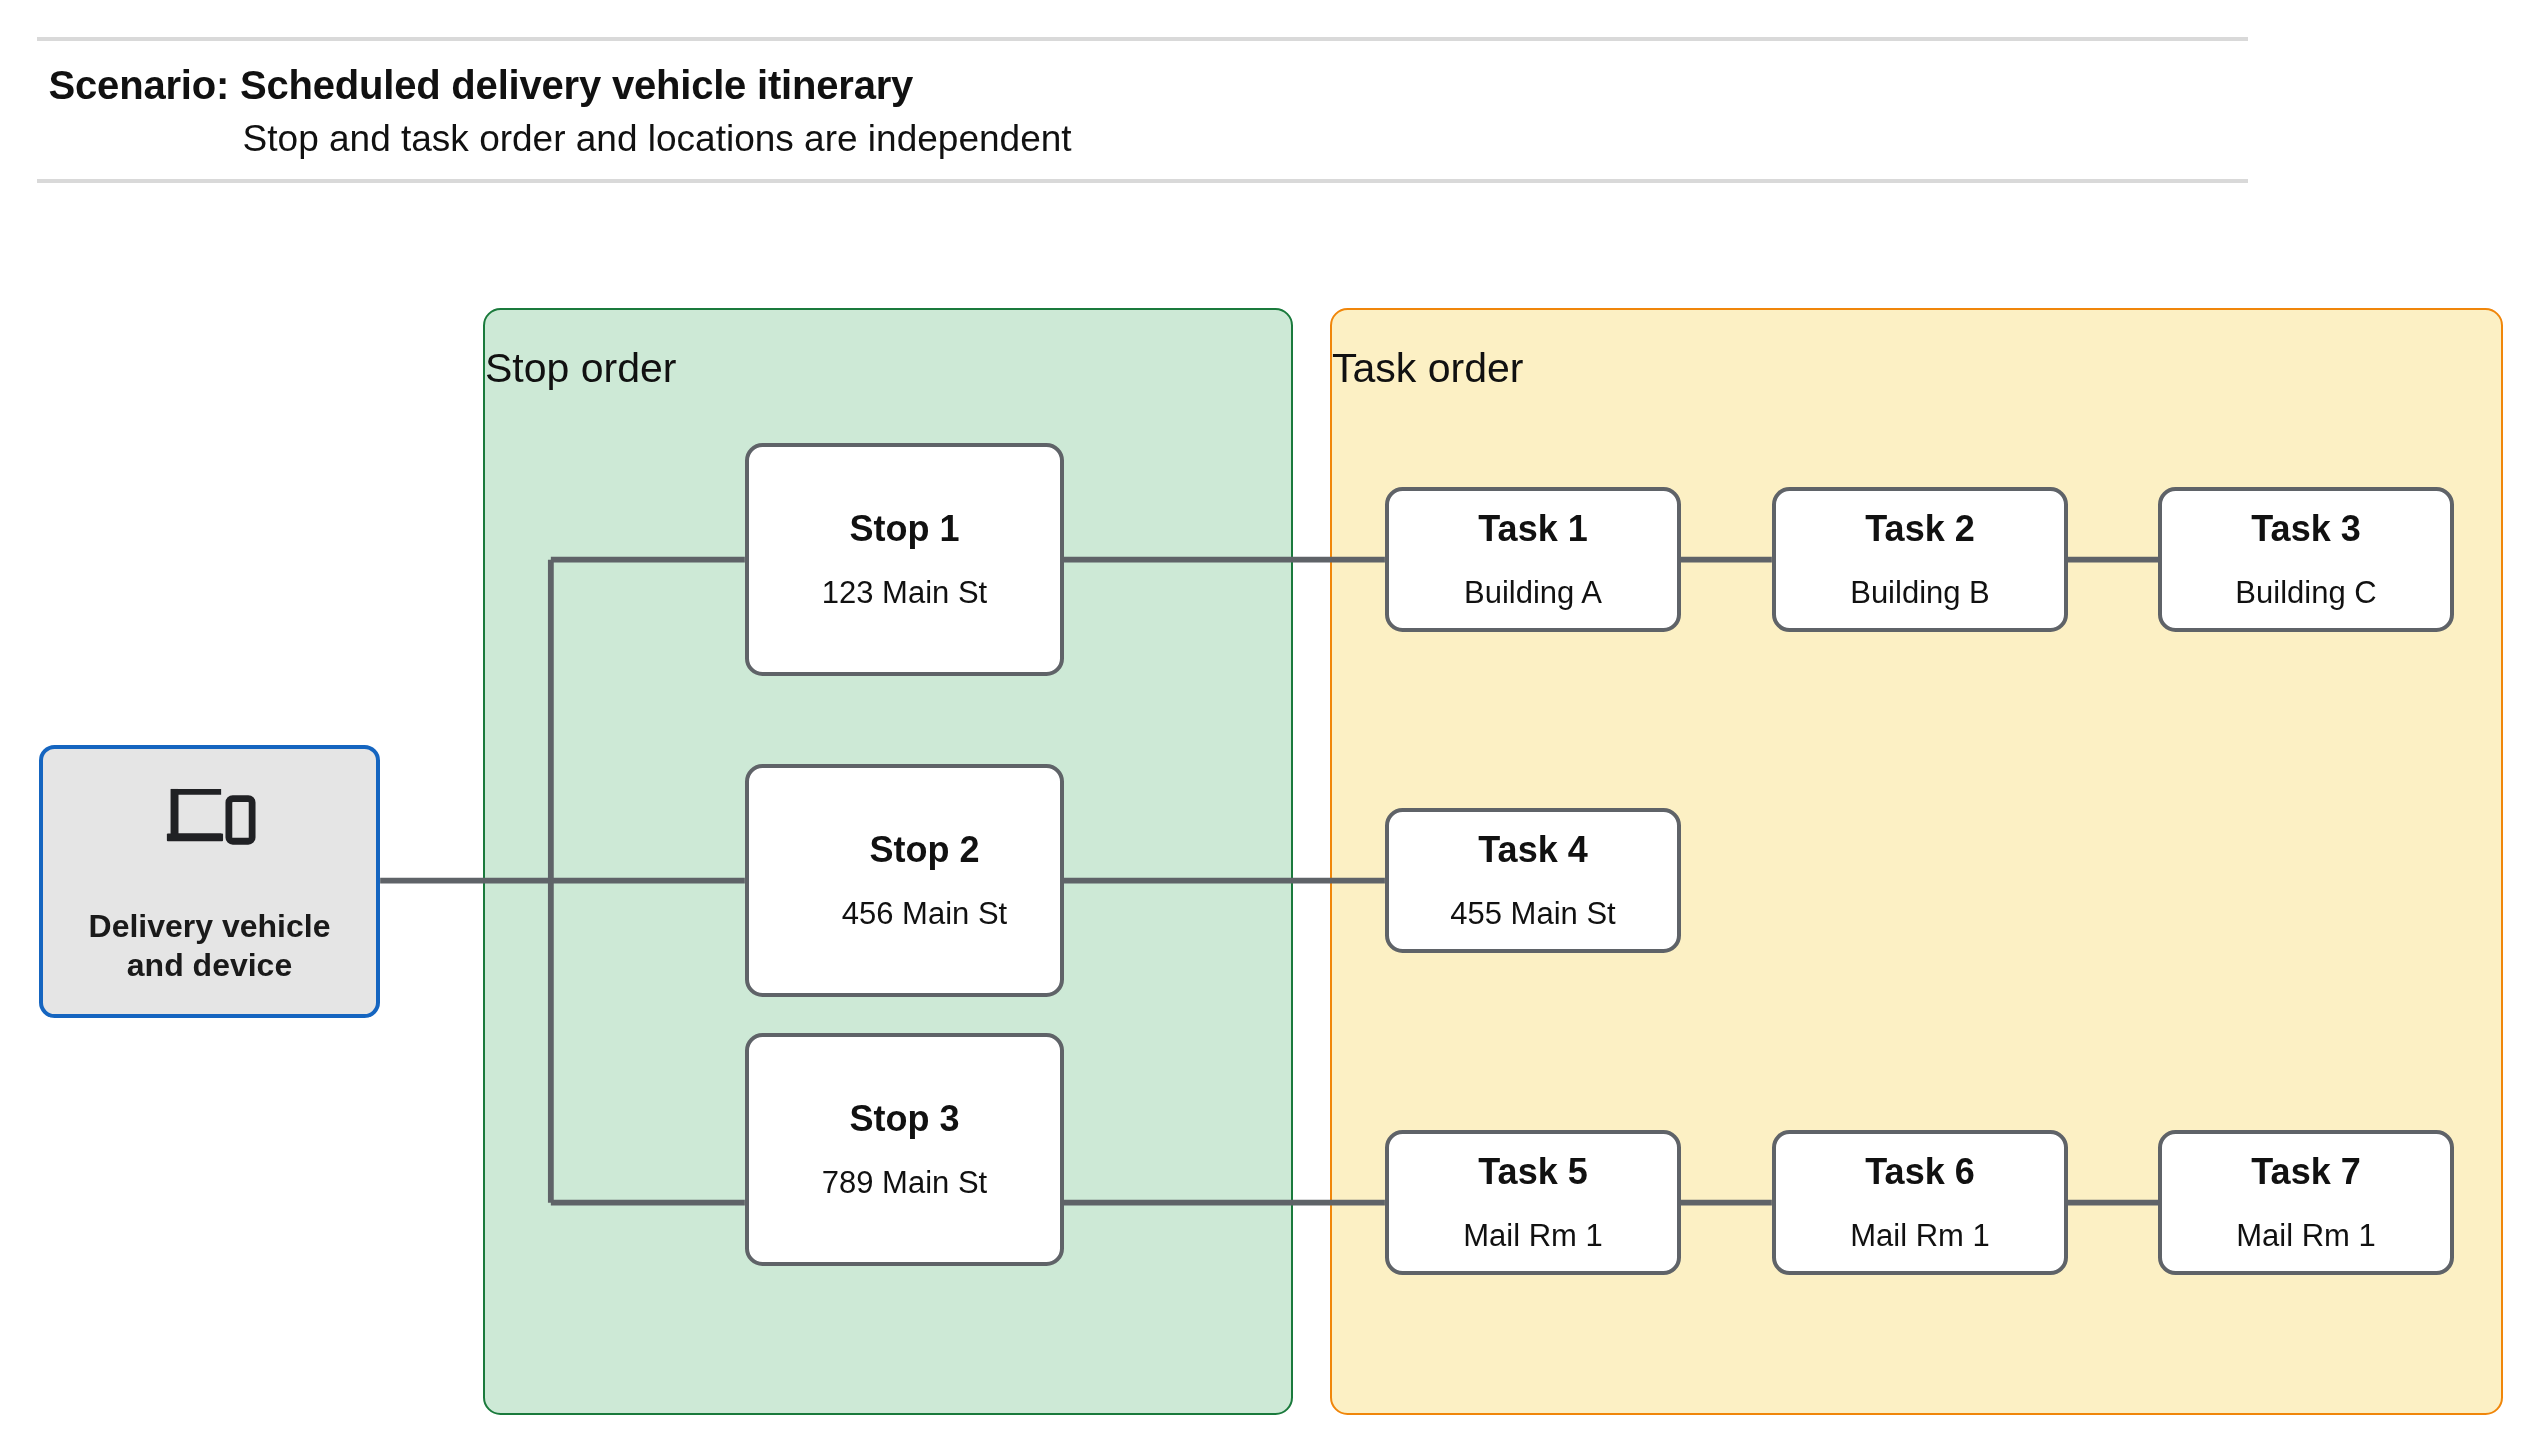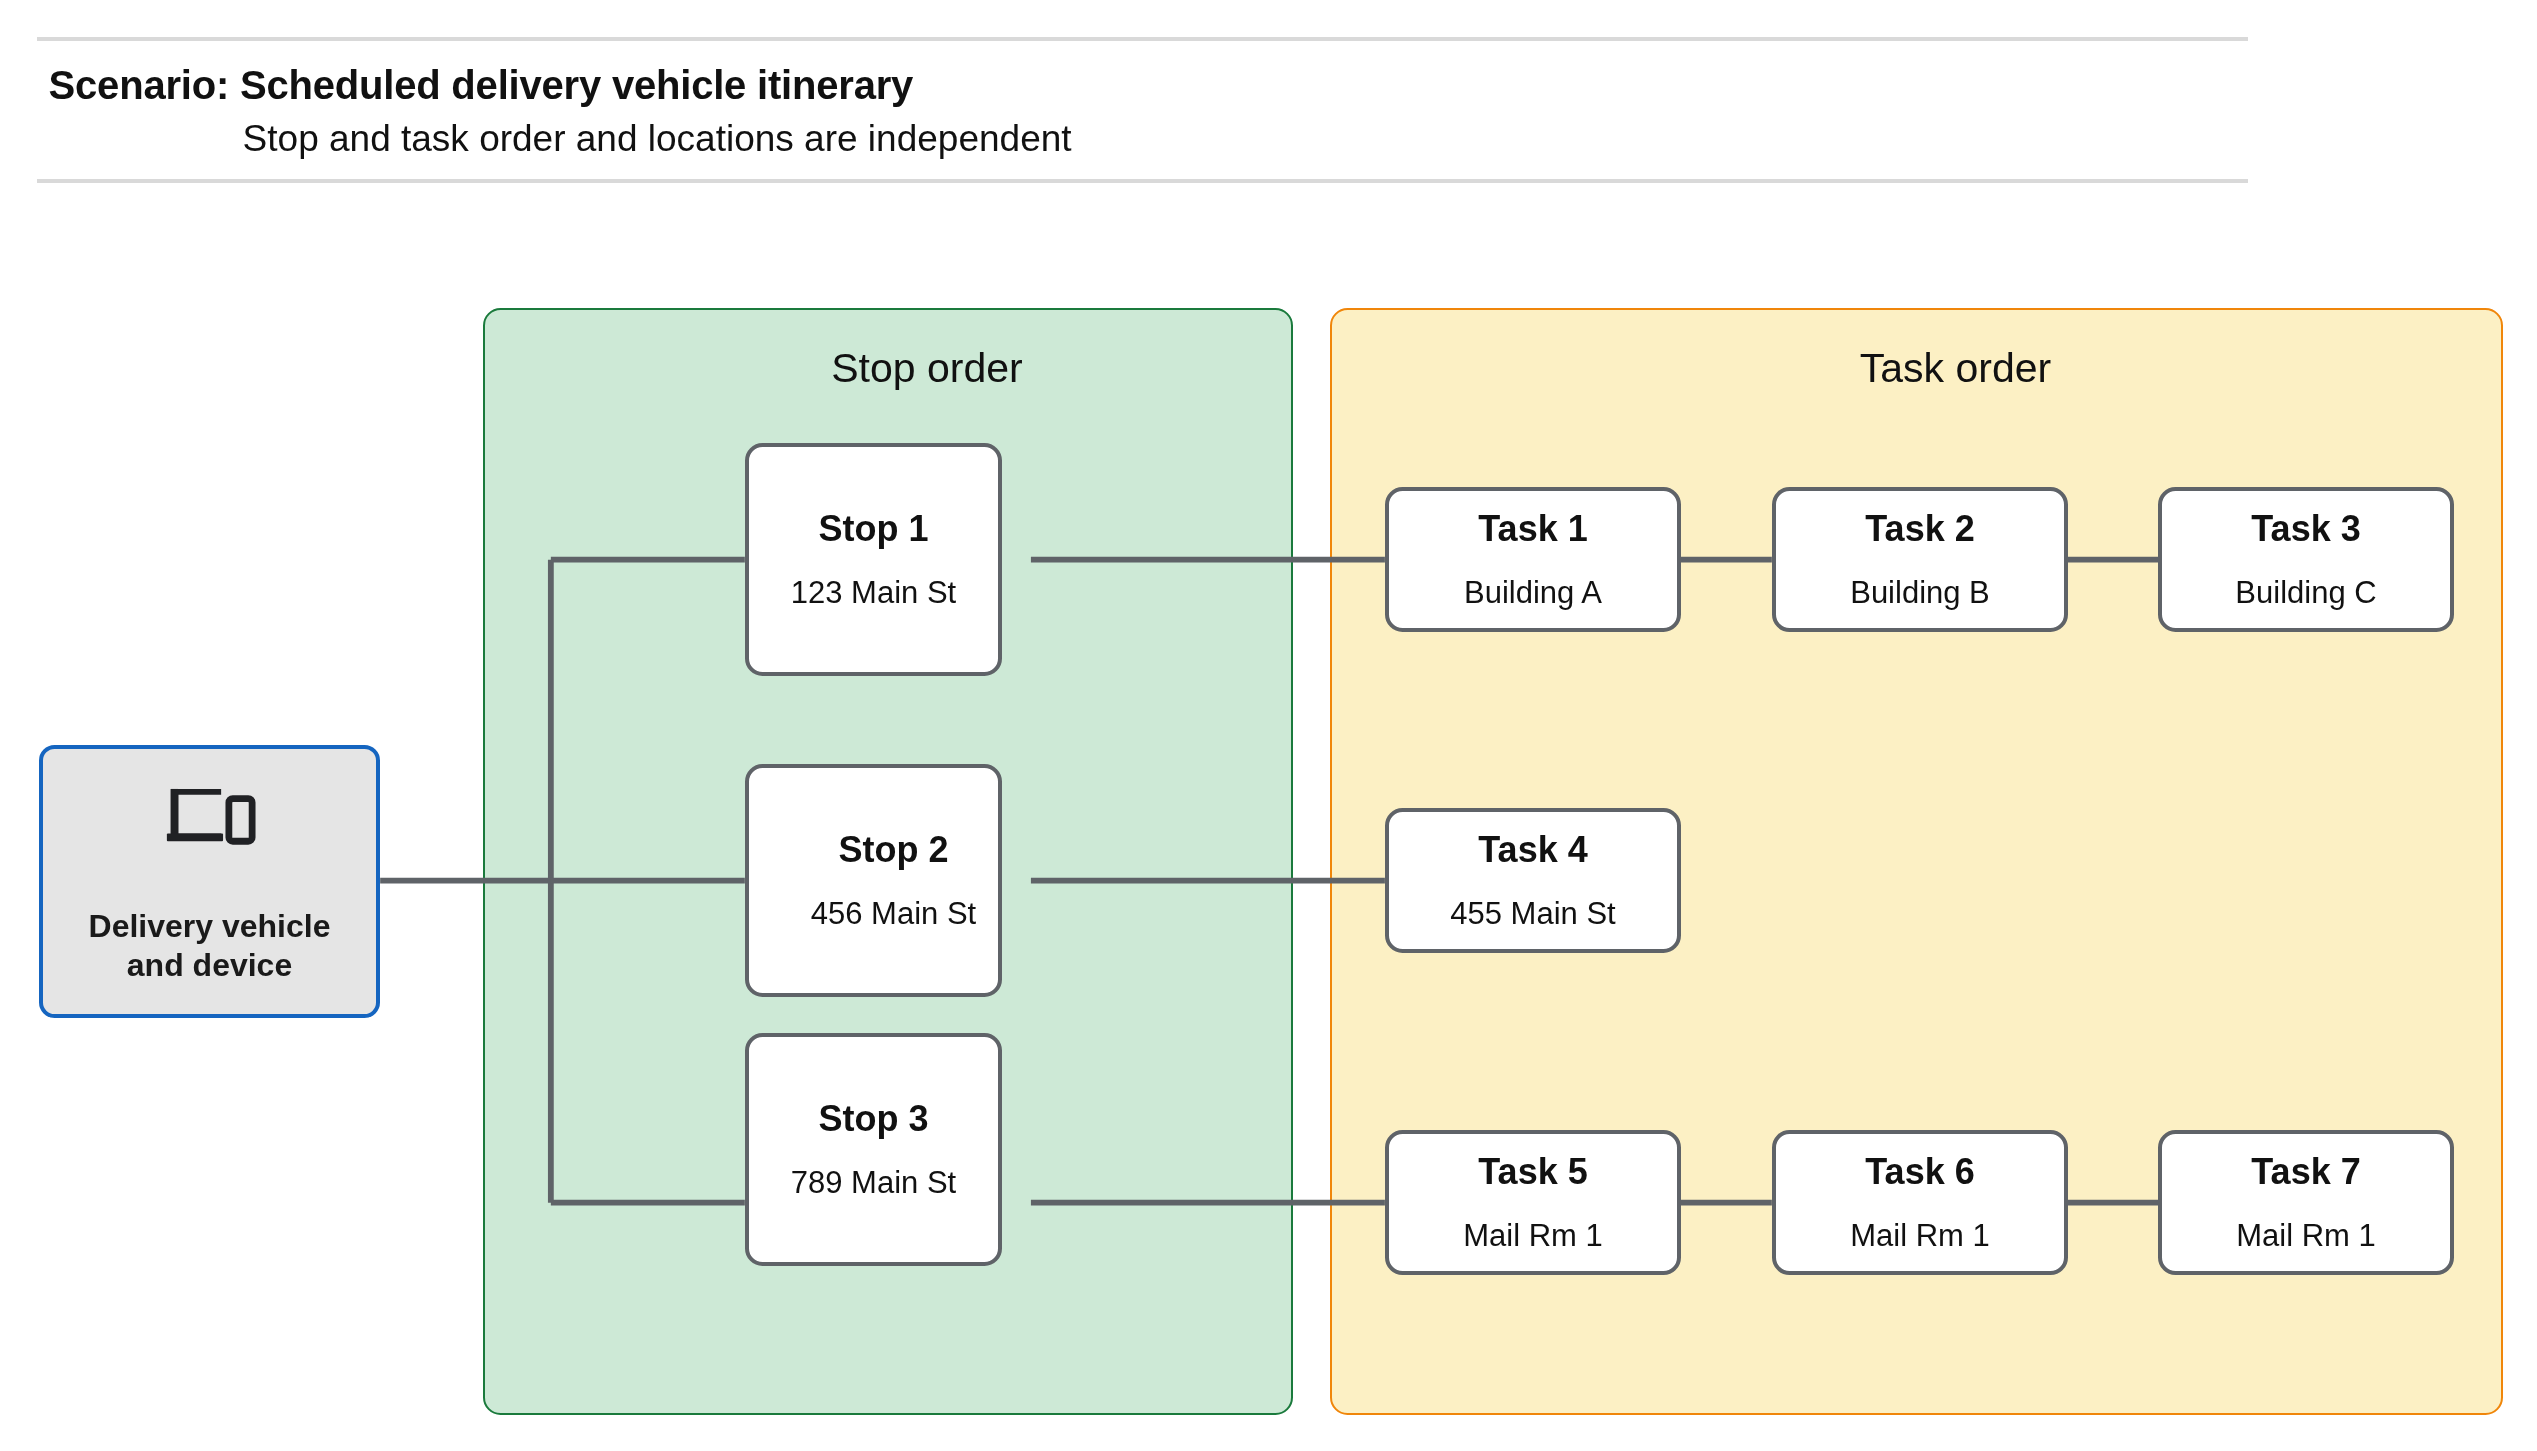--- a/index.html
+++ b/index.html
@@ -84,25 +84,23 @@
     width: 1173px;
     height: 1107px;
     background: #fcf0c4;
     border: 2.9px solid #f0860a;
   }
   .panel-title {
     position: absolute;
     top: 35px;
     left: 0;
     width: 100%;
-    text-align: center;
     font-size: 41px;
     font-weight: normal;
     color: #111111;
-    margin-left: 39px;
   }
 
   
   #vehicle-node {
     position: absolute;
     left: 39px;
     top: 745px;
     width: 341px;
     height: 273px;
     background: #e5e5e5;
@@ -145,21 +143,21 @@
     color: #111111;
     line-height: 1.1;
   }
   .node-sub {
     font-size: 31px;
     font-weight: normal;
     color: #111111;
     line-height: 1.1;
     margin-top: 27px;
   }
-  .stop-node { width: 257px; height: 233px; }
+  .stop-node { width: 319px; height: 233px; }
   .task-node { width: 296px; height: 145px; }
 </style>
 </head>
 <body>
 
 <div id="header-block">
   <div class="hrule"></div>
   <div id="header-text-area">
     <div id="scenario-title">Scenario: Scheduled delivery vehicle itinerary</div>
     <div id="scenario-subtitle">Stop and task order and locations are independent</div>

